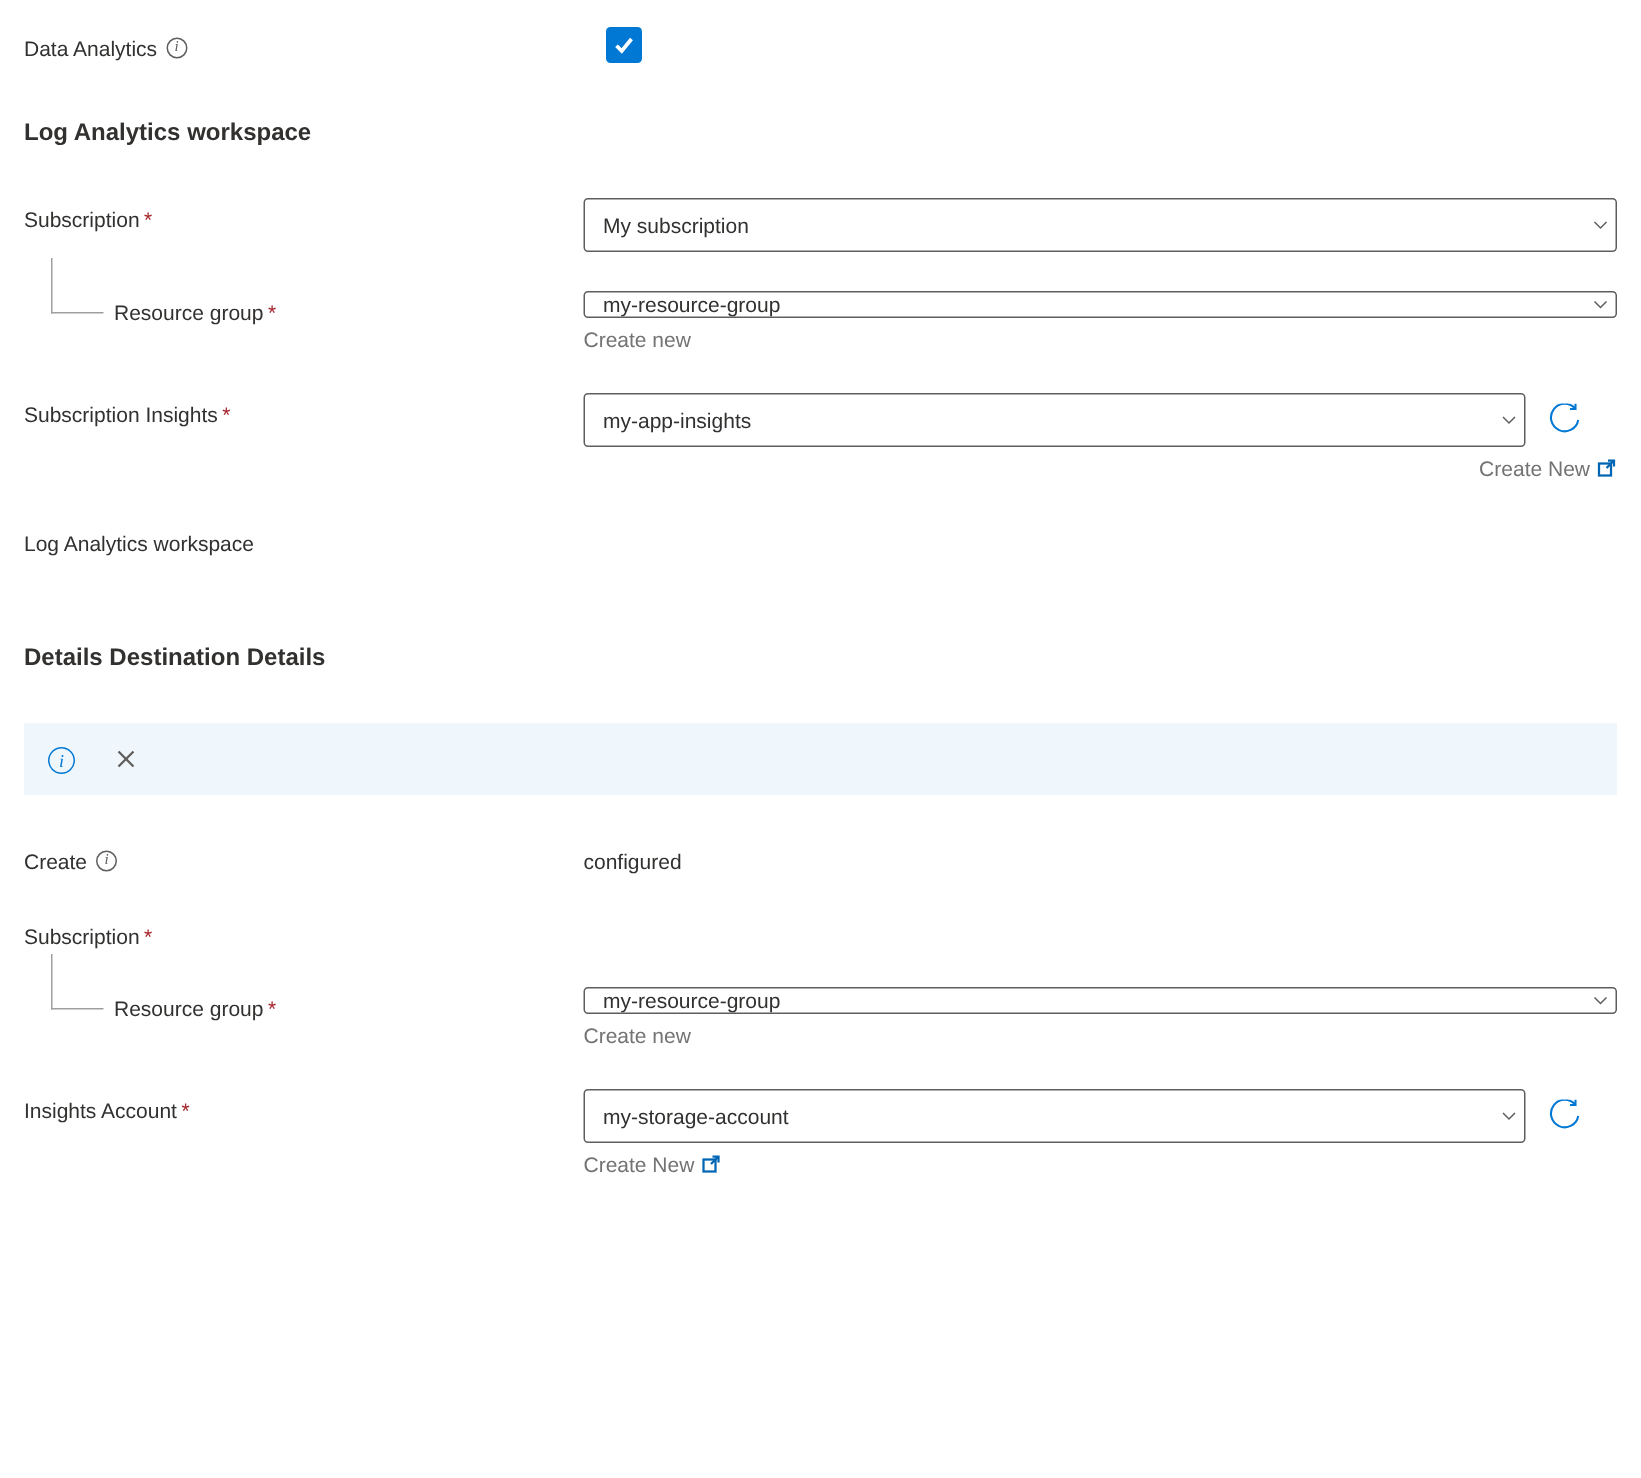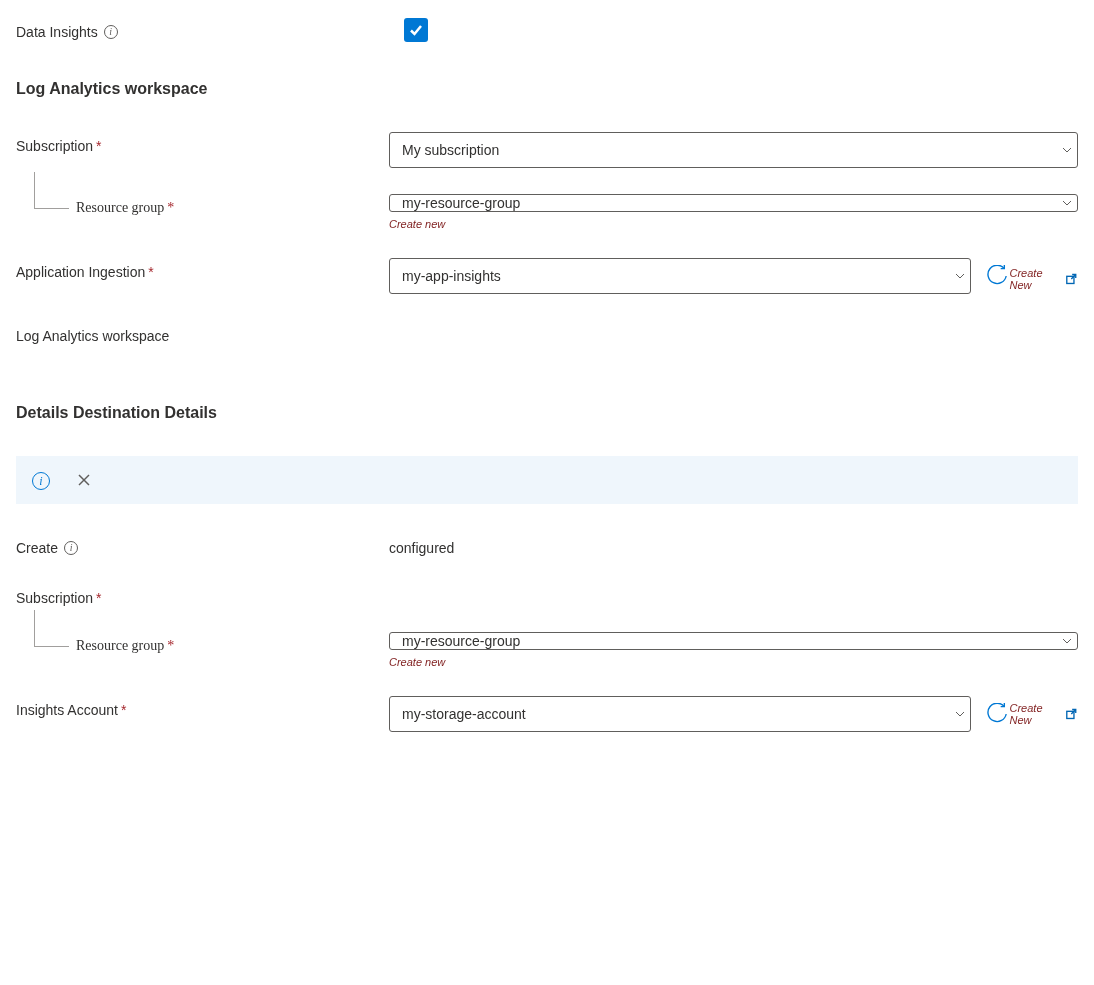--- a/index.html
+++ b/index.html
@@ -21,21 +21,20 @@
     width: 373px;
     flex-shrink: 0;
     display: flex;
     align-items: center;
     padding-top: 6px;
     font-size: 14px;
   }
   .label-col.indent {
     padding-left: 60px;
     position: relative;
-    font-family: Liberation Serif, serif;
   }
   .label-col.indent::before {
     content: "";
     position: absolute;
     left: 18px;
     top: -22px;
     width: 34px;
     height: 36px;
     border-left: 1px solid #a19f9d;
     border-bottom: 1px solid #a19f9d;
@@ -96,27 +95,26 @@
   .refresh-btn {
     width: 24px; height: 24px;
     margin-left: 14px;
     cursor: pointer;
     display: inline-flex;
     align-items: center;
     justify-content: center;
   }
   .refresh-btn svg { stroke: #0078d4; fill: none; stroke-width: 1.5; }
   .link {
-    color: #7f1d1d;
-    font-size: 11px;
+    color: #737373;
+    font-size: 14px;
     cursor: pointer;
     margin-top: 6px;
     display: inline-flex;
     align-items: center;
-    font-style: italic;
   }
   .link svg { margin-left: 4px; stroke: #0066b4; fill: none; stroke-width: 1.5; }
   .static-value {
     font-size: 14px;
     padding-top: 6px;
   }
   .info-banner {
     background: #eff6fc;
     display: flex;
     align-items: flex-start;
@@ -150,21 +148,21 @@
   }
   .info-banner .close svg { stroke: #605e5c; stroke-width: 1.5; }
   .gap-md { margin-top: 28px; }
   .field-block { margin-bottom: 28px; }
 </style>
 </head>
 <body>
 
 <div class="row">
   <div class="label-col">
-    <span>Data Insights</span>
+    <span>Data Analytics</span>
     <span class="info-icon">i</span>
   </div>
   <div class="value-col">
     <div class="checkbox">
       <svg width="16" height="16" viewBox="0 0 16 16">
           <polyline points="3,8.5 6.5,12 13,4"></polyline>
         </svg>
     </div>
   </div>
 </div>
@@ -200,24 +198,24 @@
           </svg>
       </div>
       <span class="link">Create new</span>
     </div>
   </div>
 </div>
 
 <div class="field-block gap-md">
   <div class="row">
     <div class="label-col">
-      <span>Application Ingestion</span>
-        <span class="req">*</span>
-    </div>
-    <div class="value-col" style="flex-direction:row; align-items:center;">
+      <span>Subscription Insights</span>
+        <span class="req">*</span>
+    </div>
+    <div class="value-col" style="flex-direction:column; align-items:flex-end;">
       <div style="display:flex; width:100%; align-items:center;">
         <div class="dropdown" style="flex:1; max-width:628px;">
           <span>my-app-insights</span>
           <svg class="chev" viewBox="0 0 12 12">
               <polyline points="2,4 6,8 10,4" fill="none" stroke="#605e5c" stroke-width="1"></polyline>
             </svg>
         </div>
         <span class="refresh-btn">
           <svg width="22" height="22" viewBox="0 0 24 24">
               <path d="M20 4 A10 10 0 1 0 22 12"></path>
@@ -287,21 +285,21 @@
     </div>
   </div>
 </div>
 
 <div class="field-block gap-md">
   <div class="row">
     <div class="label-col">
       <span>Insights Account</span>
         <span class="req">*</span>
     </div>
-    <div class="value-col" style="flex-direction:row; align-items:flex-start;">
+    <div class="value-col" style="flex-direction:column; align-items:flex-start;">
       <div style="display:flex; width:100%; align-items:center;">
         <div class="dropdown" style="flex:1; max-width:628px;">
           <span>my-storage-account</span>
           <svg class="chev" viewBox="0 0 12 12">
               <polyline points="2,4 6,8 10,4" fill="none" stroke="#605e5c" stroke-width="1"></polyline>
             </svg>
         </div>
         <span class="refresh-btn">
           <svg width="22" height="22" viewBox="0 0 24 24">
               <path d="M20 4 A10 10 0 1 0 22 12"></path>

